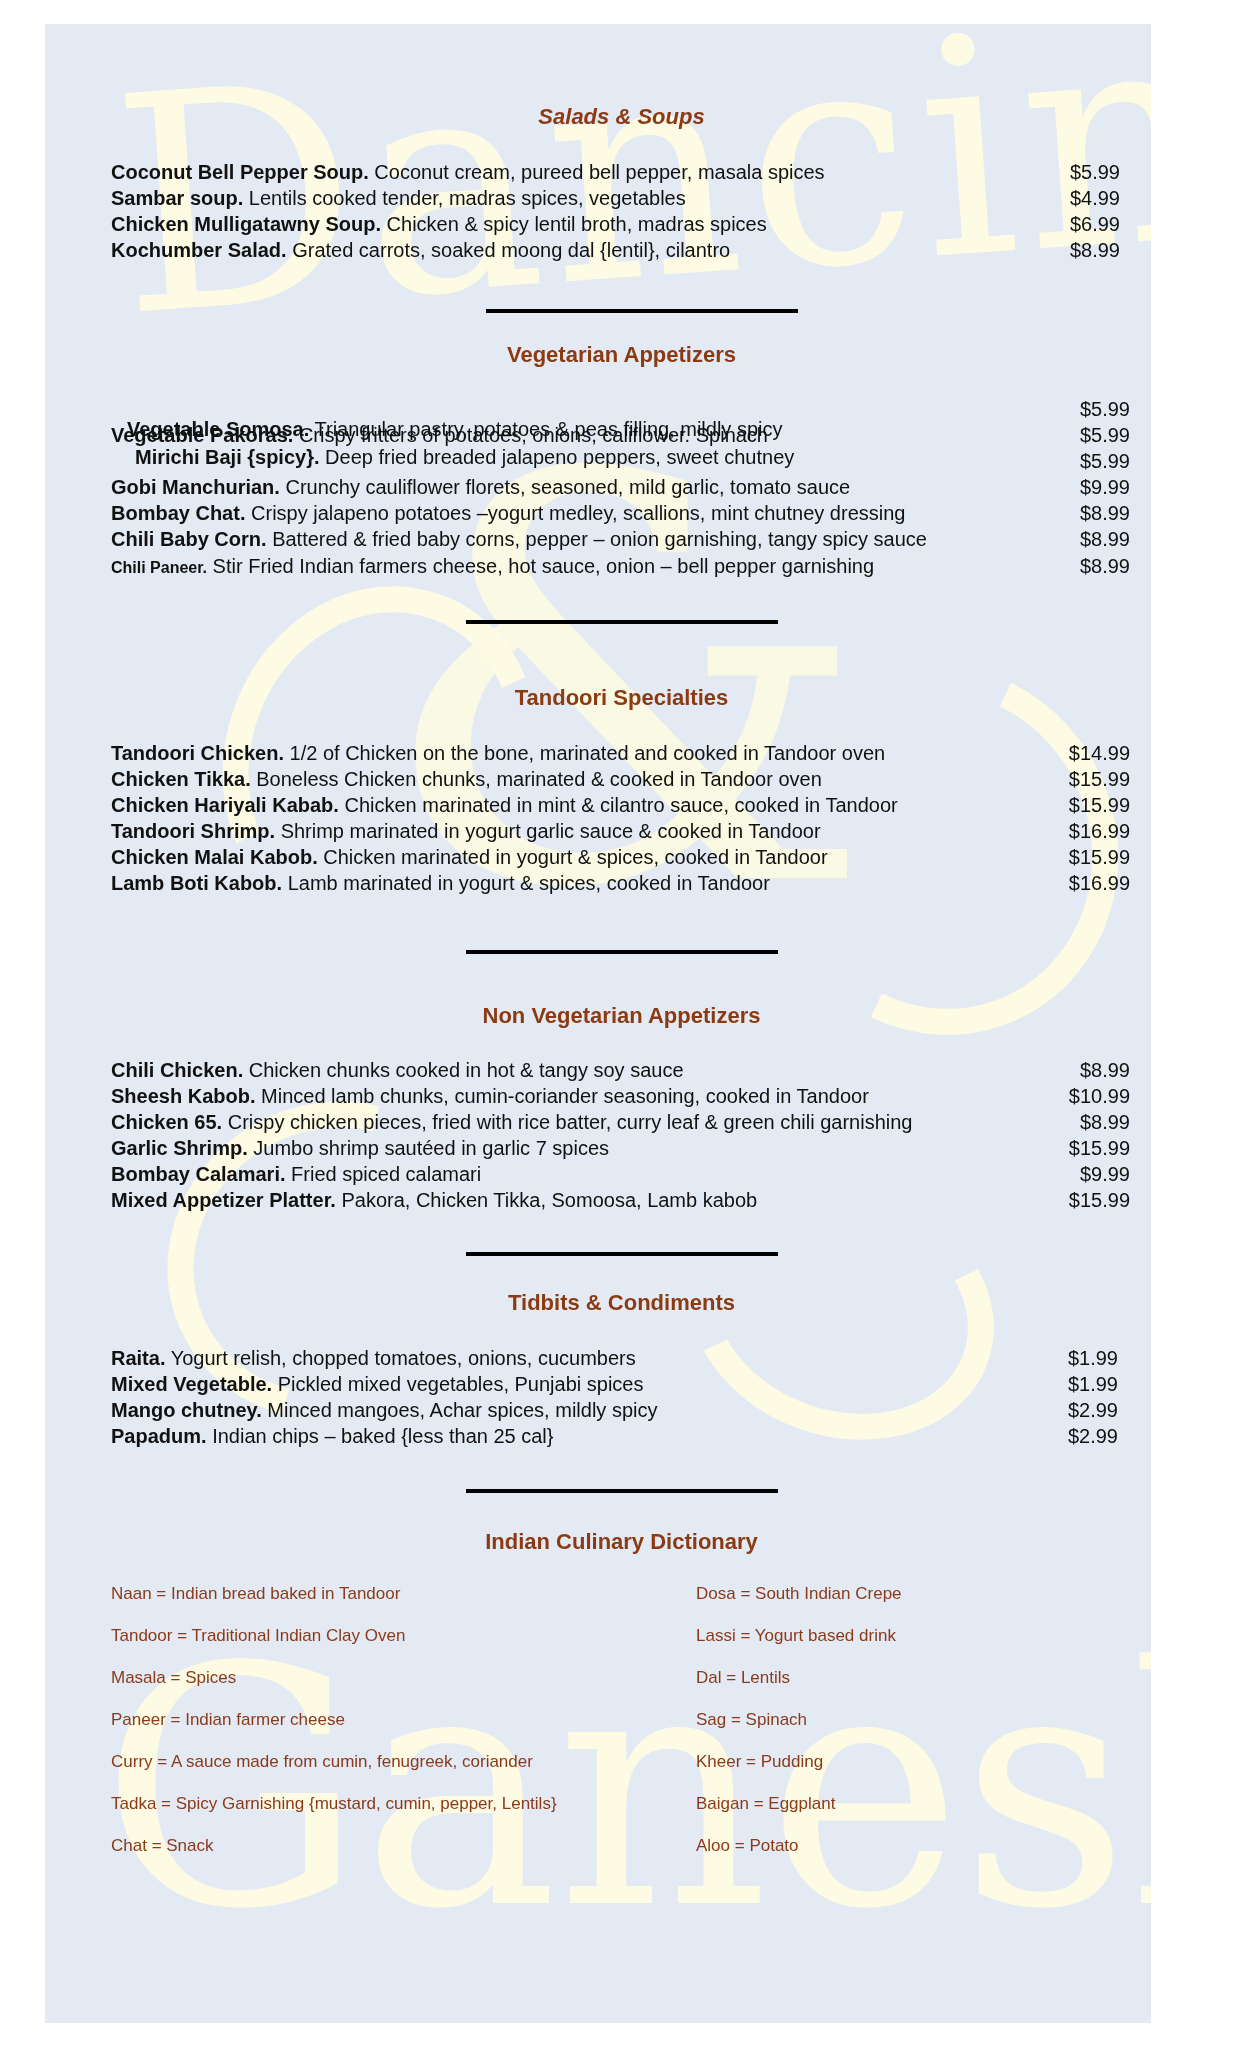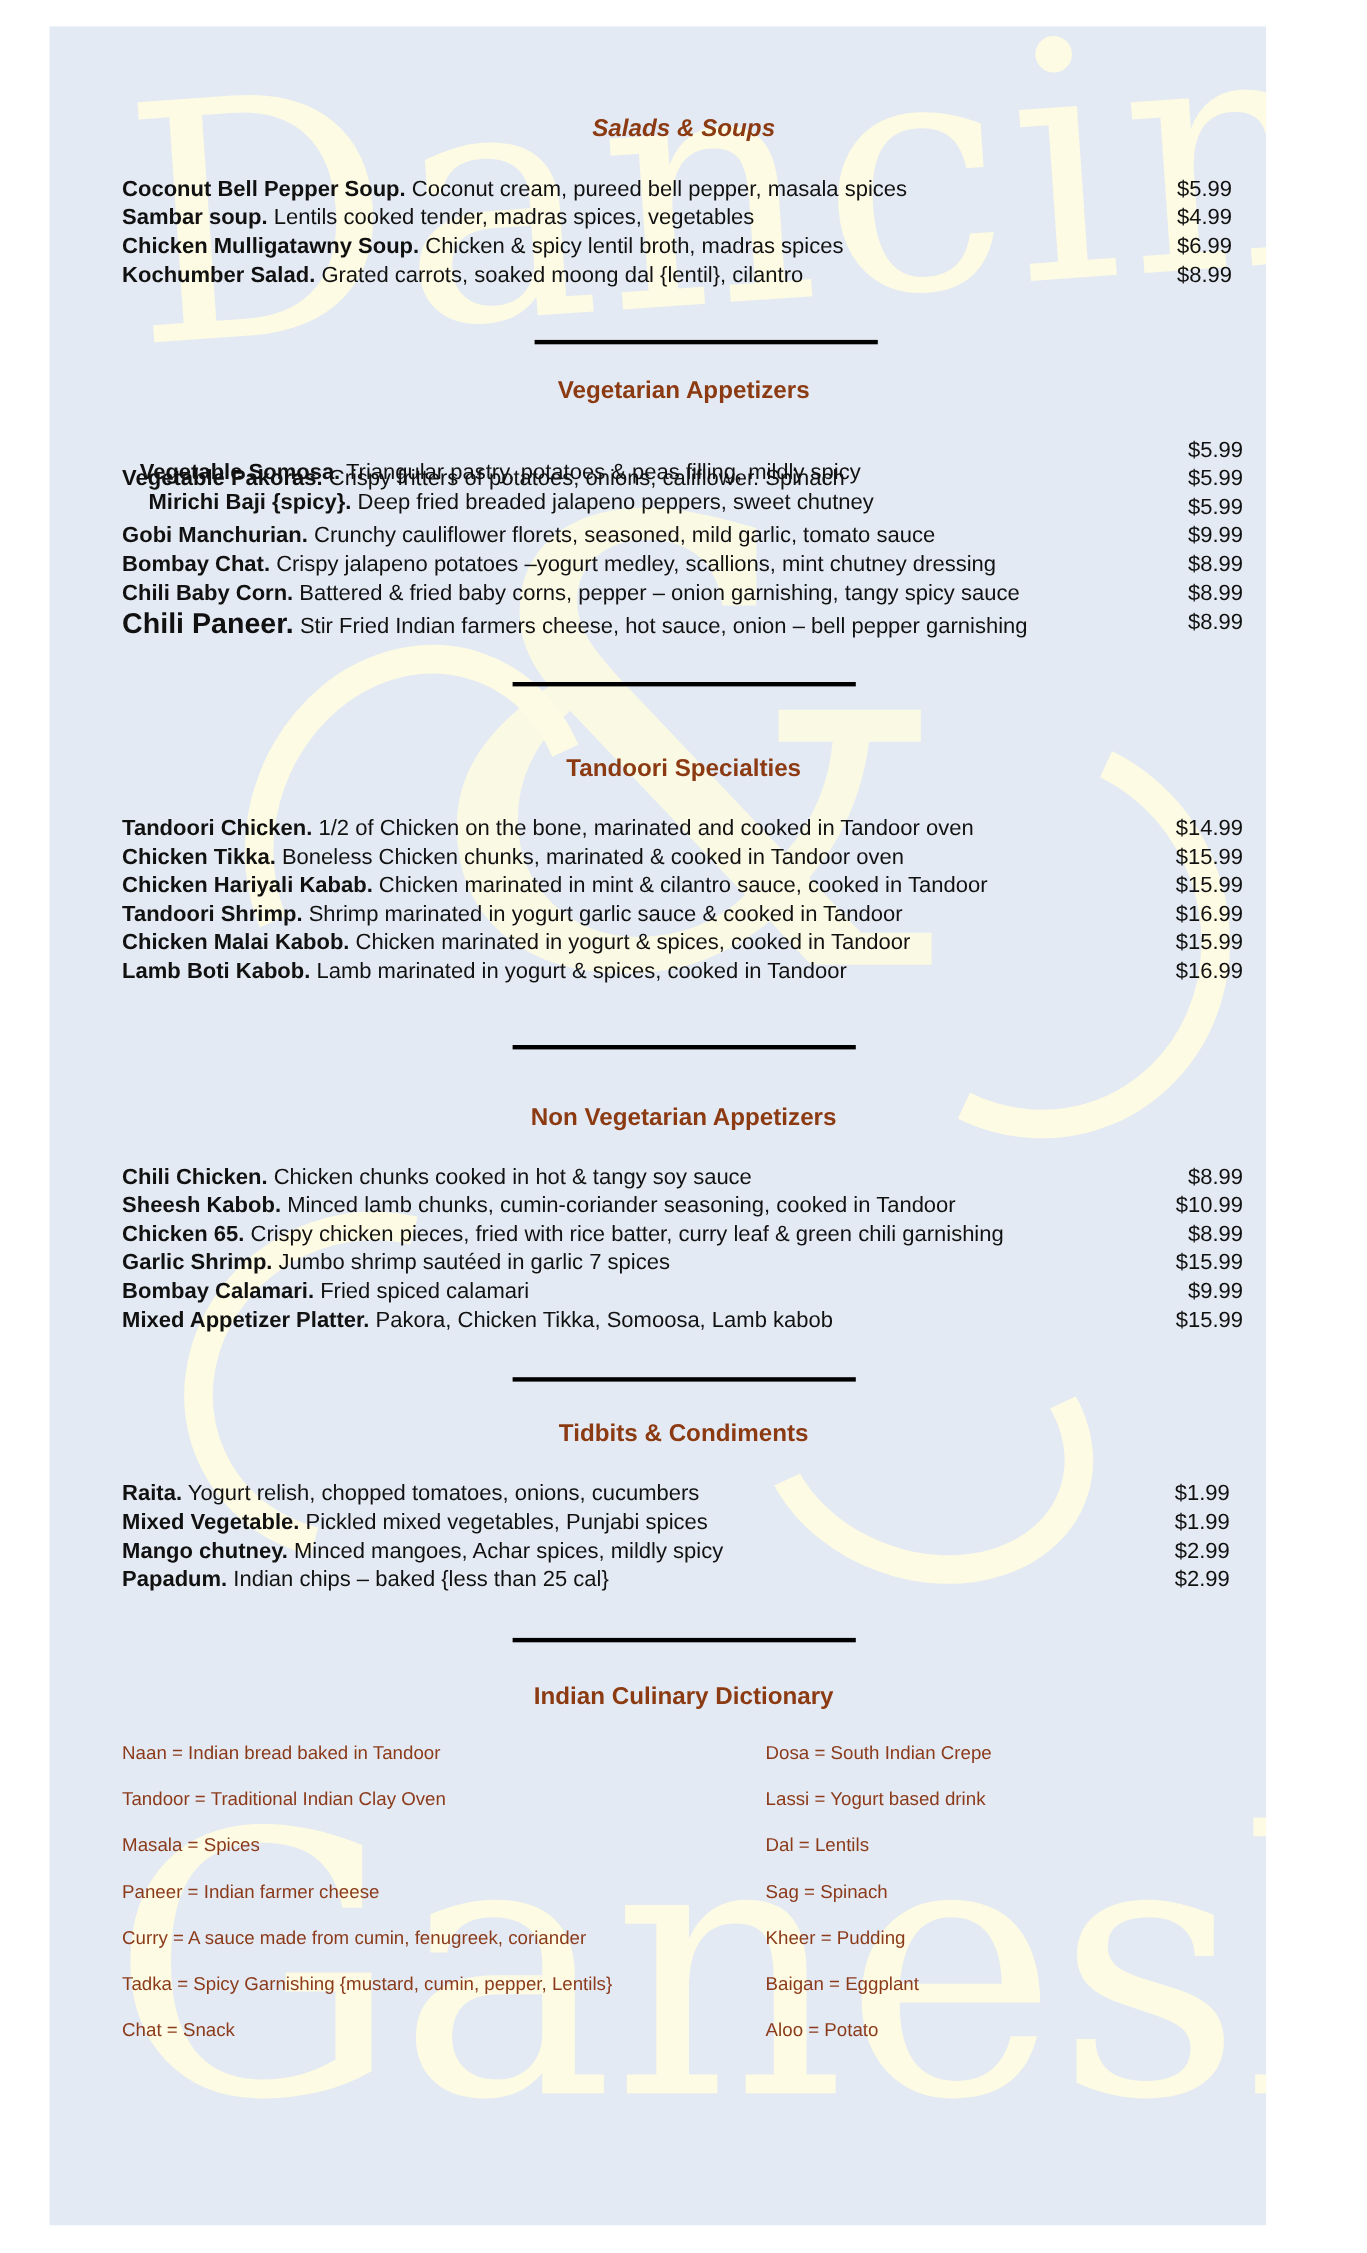--- a/index.html
+++ b/index.html
@@ -7,21 +7,21 @@
   .panel { position: absolute; left: 45px; top: 24px; width: 1106px; height: 1999px; background: #e4eaf3; overflow: hidden; }
   .wm { position: absolute; font-family: "DejaVu Serif", "Liberation Serif", serif; color: #fdfbe3; line-height: 1; white-space: nowrap; pointer-events: none; }
   .wm-dancing { left: 70px; top: -10px; font-size: 300px; transform: rotate(-4deg); letter-spacing: 6px; }
   .wm-amp { left: 330px; top: 380px; font-size: 560px; opacity: 0.9; }
   .wm-swirl { position: absolute; border: 26px solid #fdfbe3; border-radius: 50%; border-color: #fdfbe3 transparent transparent #fdfbe3; }
   .wm-ganesha { left: 55px; top: 1600px; font-size: 330px; letter-spacing: -2px; }
   .heading { position: absolute; left: 0; width: 1243px; text-align: center; font-weight: bold; font-size: 22px; color: #8b3a12; line-height: 26px; }
   .divider { position: absolute; height: 4px; background: #000; }
   .row { position: absolute; left: 111px; height: 26px; line-height: 26px; font-size: 20px; color: #111; white-space: nowrap; }
   .row .name { font-weight: bold; }
-  .row.big .name { font-size: 26px; }
+  .row.big .name { font-size: 16px; }
   .price { position: absolute; width: 90px; text-align: right; height: 26px; line-height: 26px; font-size: 20px; color: #111; }
   .dict { position: absolute; font-size: 17px; color: #8b3a1a; line-height: 22px; white-space: nowrap; }
 </style>
 </head>
 <body>
 
 <div class="panel">
   <div class="wm wm-dancing">Dancing</div>
   <div class="wm wm-amp">&amp;</div>
   <div class="wm-swirl" style="left:180px;top:560px;width:260px;height:300px;transform:rotate(20deg);"></div>

